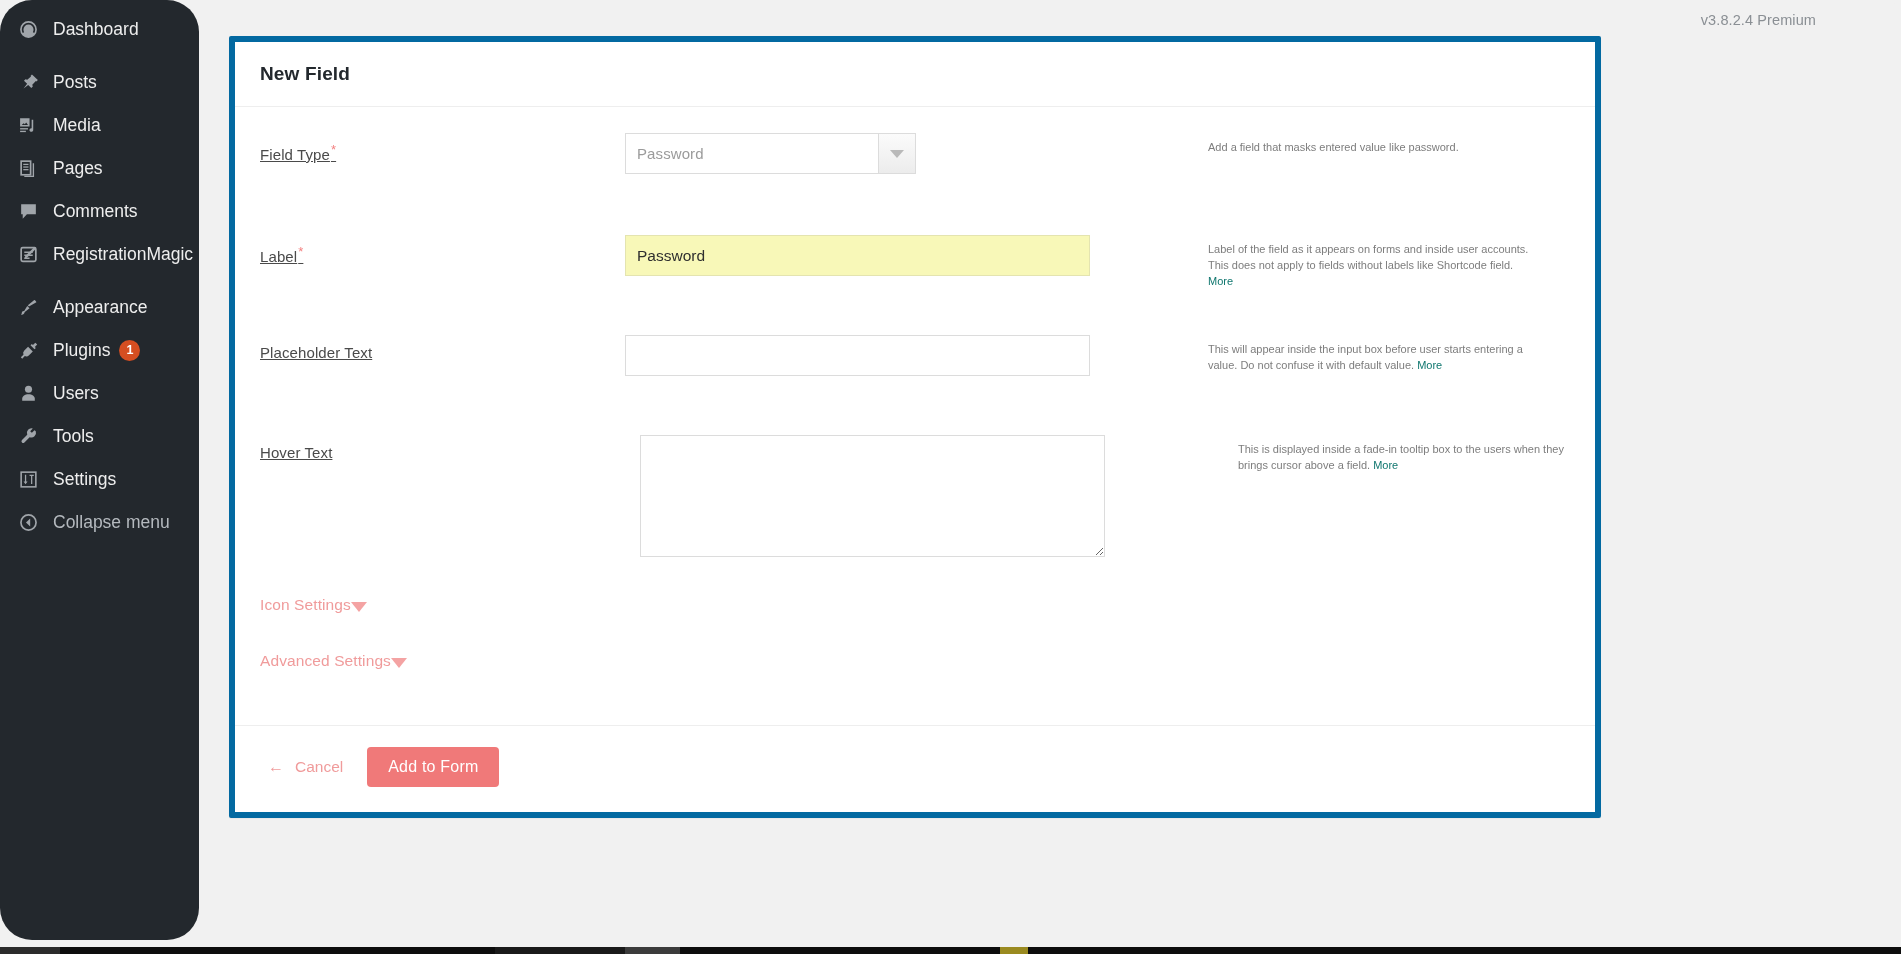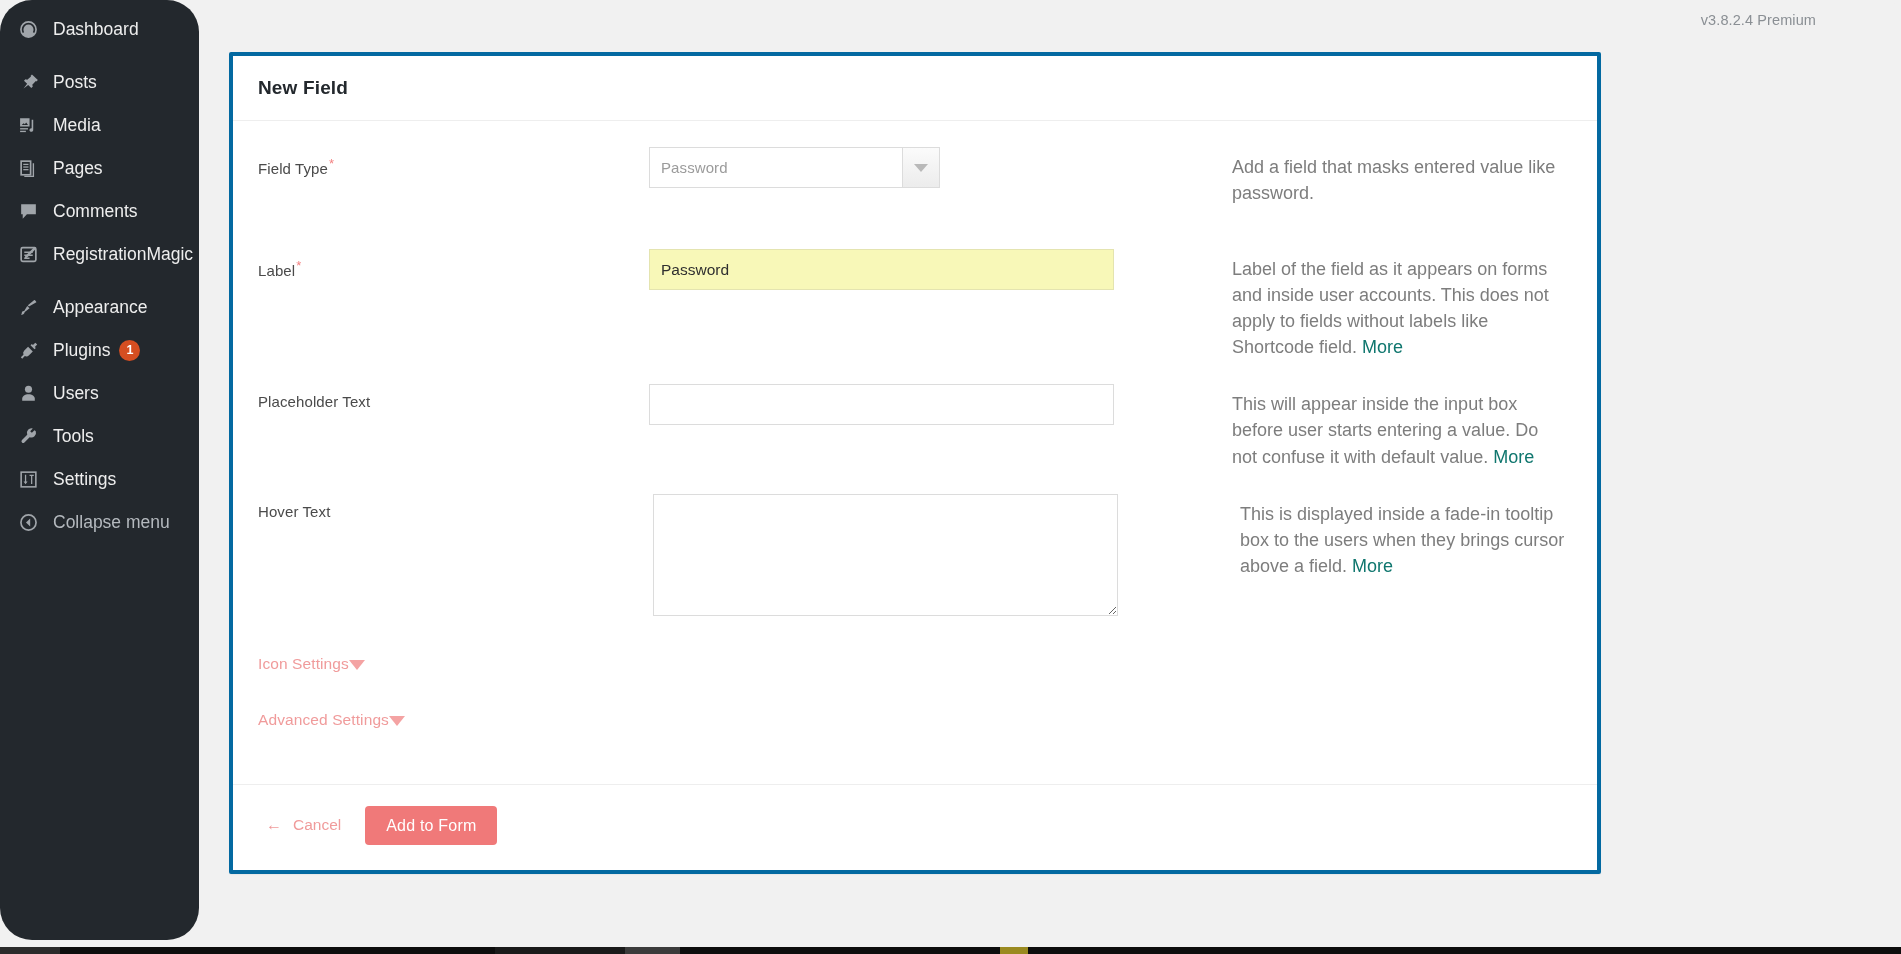--- a/index.html
+++ b/index.html
@@ -85,24 +85,24 @@
     top: 12px;
     font-size: 14.5px;
     color: #8a8f94;
     letter-spacing: .1px;
   }
 
   
   #field-card {
     position: absolute;
     left: 30px;
-    top: 52px;
+    top: 36px;
     width: 1372px;
     background: #ffffff;
-    border: 4px solid #0369a1;
+    border: 6px solid #0369a1;
     border-radius: 2px;
     box-shadow: 0 1px 1px rgba(0,0,0,.04);
   }
 
   .card-header {
     height: 65px;
     display: flex;
     align-items: center;
     padding-left: 25px;
     border-bottom: 1px solid #eeeeee;
@@ -127,38 +127,38 @@
   .form-row.row-ph      { min-height: 100px; padding-top: 24px; }
   .form-row.row-hover   { min-height: 140px; padding-top: 24px; justify-content: space-between; }
 
   .col-label {
     width: 365px;
     flex: 0 0 365px;
     padding-top: 9px;
     font-size: 15px;
     color: #4a4a4a;
     letter-spacing: .1px;
+    text-decoration: underline;
   }
   .req-star {
     color: #f38181;
     font-size: 13px;
     vertical-align: super;
     margin-left: 1px;
   }
 
   .col-control {
     width: 470px;
     flex: 0 0 470px;
-    margin-left: 26px;
   }
   .col-help {
     flex: 1 1 auto;
     padding-top: 7px;
     padding-left: 113px;
-    font-size: 18px;
+    font-size: 11px;
     line-height: 1.45;
     color: #7d7d7d;
     max-width: 445px;
   }
   .more-link {
     color: #0f766e;
     cursor: pointer;
     text-decoration: none;
   }
 

